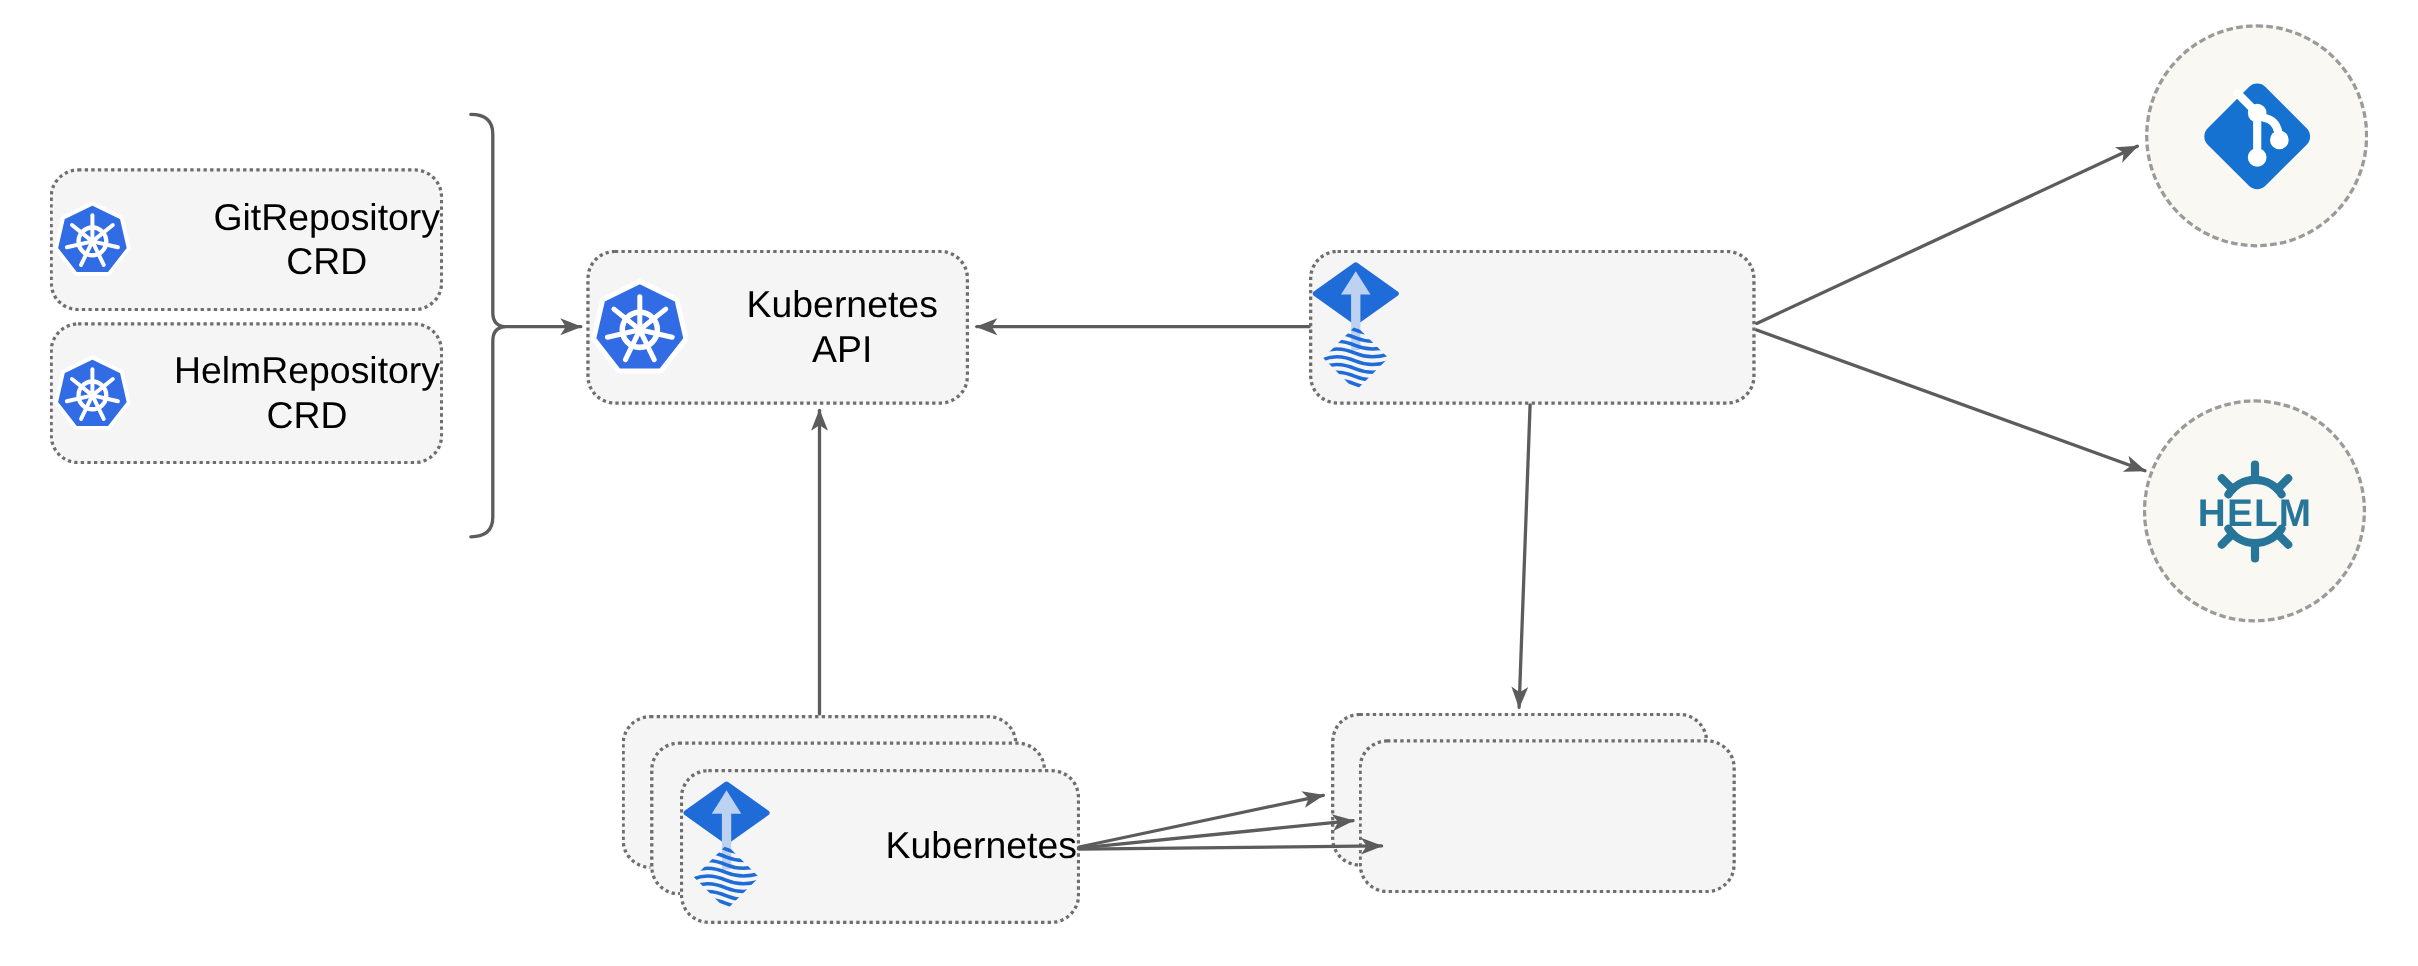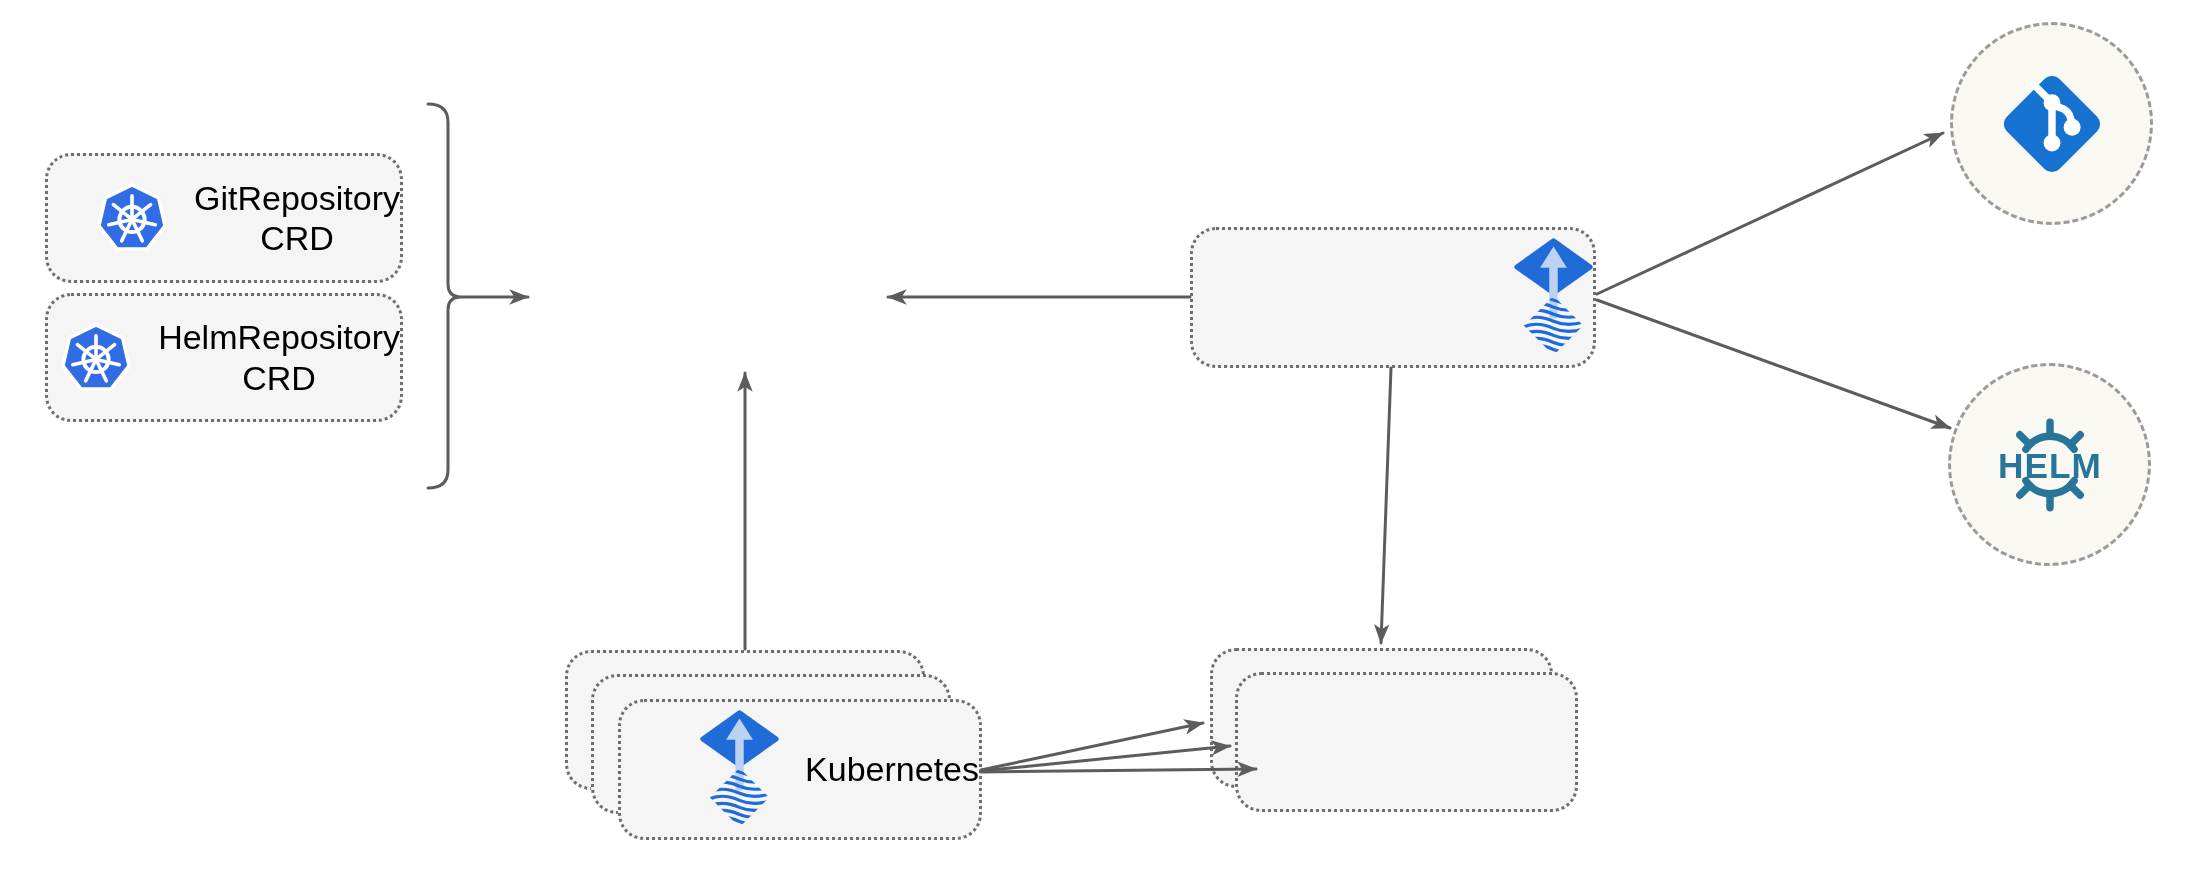--- a/index.html
+++ b/index.html
@@ -11,21 +11,21 @@
     overflow:hidden;
   }
   .node{
     position:absolute;
     background:var(--node-fill);
     border:3px dotted var(--node-border);
     border-radius:26px;
     box-sizing:border-box;
     display:flex;
     align-items:center;
-    justify-content:flex-end;
+    justify-content:space-between;
     gap:26px;
     z-index:2;
   }
   .node.stack-back{z-index:1;}
   .node.stack-mid{z-index:1;}
   .label{
     font-size:34px;
     line-height:1.18;
     color:var(--text);
     white-space:pre-line;
@@ -146,20 +146,26 @@
   </div>
 
   <div class="node" id="n-helm-crd">
     <svg width="72" height="72" viewBox="0 0 100 100">
         <use href="#sym-k8s"></use>
       </svg>
     <span class="label">HelmRepository
 CRD</span>
   </div>
 
+  <div class="node" id="n-k8s-api">
+    <svg width="96" height="96" viewBox="0 0 100 100">
+        <use href="#sym-k8s"></use>
+      </svg>
+    <span class="label">Kubernetes API</span>
+  </div>
 
   <div class="node" id="n-source">
     <svg width="79" height="120" viewBox="0 0 112 170">
         <use href="#sym-flux"></use>
       </svg>
   </div>
 
   <div class="node stack-back" id="n-consumers-b"></div>
   <div class="node stack-mid" id="n-consumers-m"></div>
   <div class="node" id="n-consumers">

